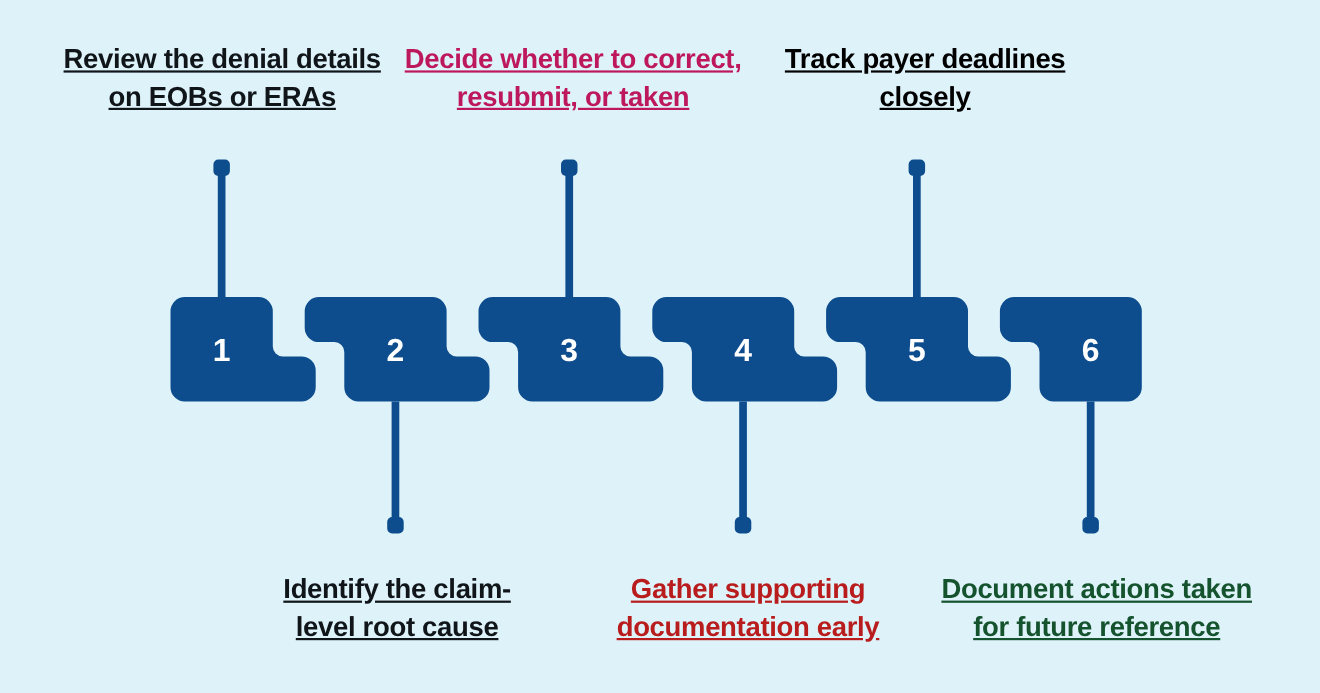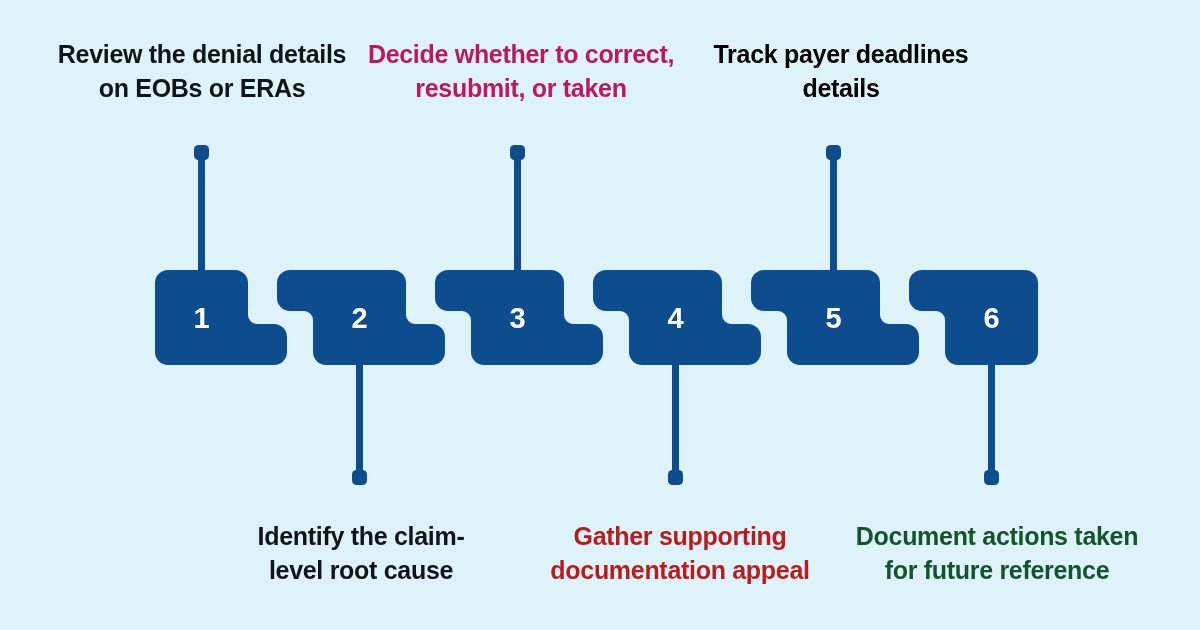--- a/index.html
+++ b/index.html
@@ -12,20 +12,21 @@
   svg.graphic{position:absolute;left:0;top:0;}
   .lbl{
     position:absolute;
     transform:translateX(-50%);
     text-align:center;
     font-size:25px;
     font-weight:700;
     line-height:34px;
     letter-spacing:-0.3px;
     white-space:nowrap;
+    text-decoration:underline;
   }
   .lbl span{display:block;}
   .lbl.top{top:37px;}
   .lbl.bottom{top:519px;}
   .piece-number{
     font-family:"Liberation Sans", sans-serif;
     font-size:29px;
     font-weight:700;
   }
 </style>
@@ -76,28 +77,28 @@
   <div class="lbl top" style="left: 202px; color: rgb(16, 21, 26);">
     <span>Review the denial details</span>
     <span>on EOBs or ERAs</span>
   </div>
   <div class="lbl top" style="left: 521px; color: #be185d;">
     <span>Decide whether to correct,</span>
     <span>resubmit, or taken</span>
   </div>
   <div class="lbl top" style="left: 841px; color: #000000;">
     <span>Track payer deadlines</span>
-    <span>details</span>
+    <span>closely</span>
   </div>
   <div class="lbl bottom" style="left: 361px; color: rgb(16, 21, 26);">
     <span>Identify the claim-</span>
     <span>level root cause</span>
   </div>
   <div class="lbl bottom" style="left: 680px; color: #b91c1c;">
     <span>Gather supporting</span>
-    <span>documentation appeal</span>
+    <span>documentation early</span>
   </div>
   <div class="lbl bottom" style="left: 997px; color: #14532d;">
     <span>Document actions taken</span>
     <span>for future reference</span>
   </div>
 
 </div>
 
 </body></html>

